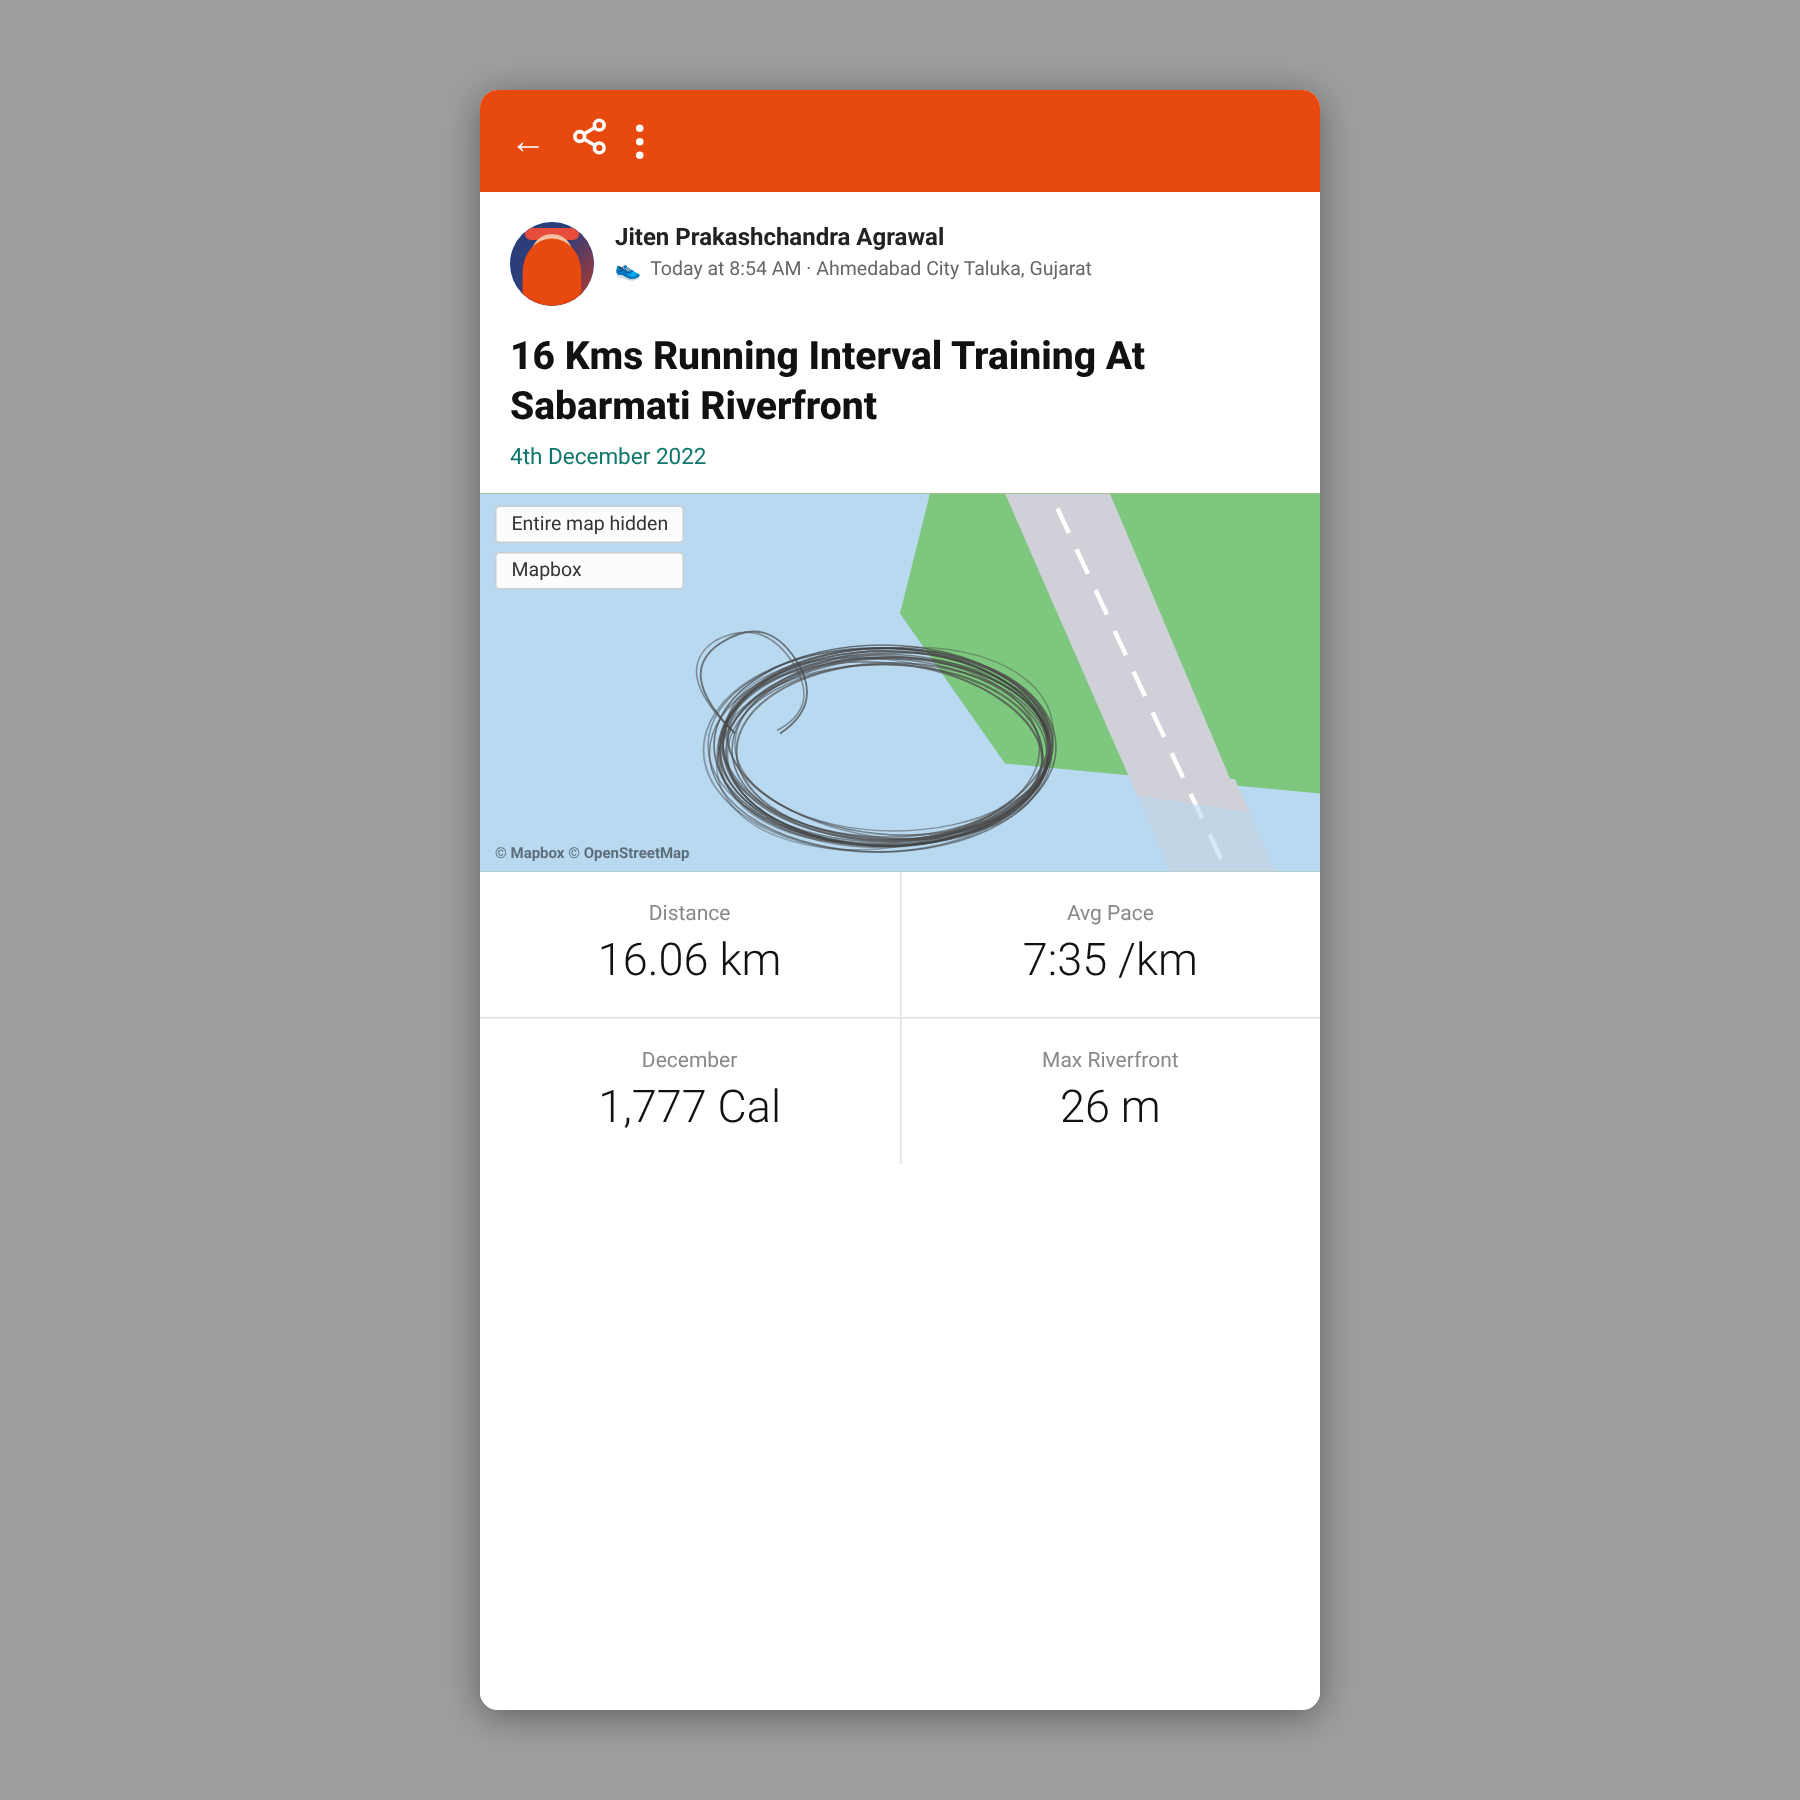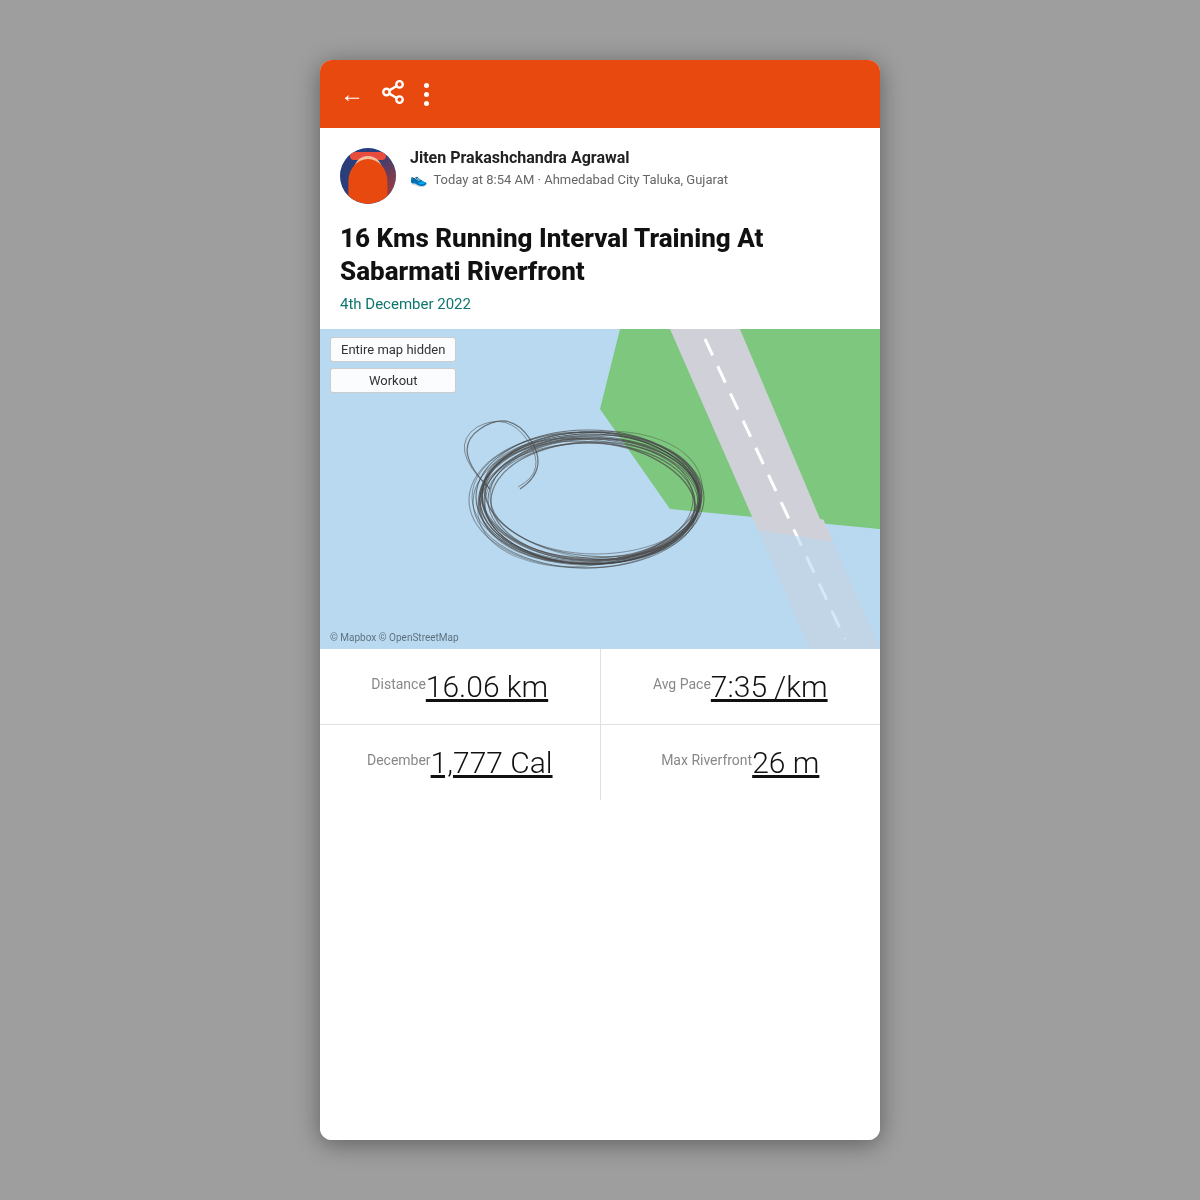--- a/index.html
+++ b/index.html
@@ -184,25 +184,24 @@
     }
 
     .activity-date {
       font-size: 15px;
       color: #0f766e;
     }
 
     
     .map-container {
       width: 100%;
-      height: 320px;
+      height: 252px;
       position: relative;
       overflow: hidden;
       background: #4d7c0f;
-      text-align: center;
     }
 
     .map-bg {
       position: absolute;
       inset: 0;
     }
 
     
     .map-overlay {
       position: absolute;
@@ -221,61 +220,61 @@
       color: #333;
       border-radius: 3px;
     }
 
     .map-attribution {
       position: absolute;
       bottom: 6px;
       left: 10px;
       font-size: 10px;
       color: rgba(0,0,0,0.5);
+      font-weight: bold;
     }
 
     
     .stats-section {
       background: white;
     }
 
     .stats-row {
       display: flex;
       border-bottom: 1px solid #e0e0e0;
     }
 
     .stats-row:last-child {
       border-bottom: none;
     }
 
     .stat-cell {
       flex: 1;
       padding: 20px 0;
       display: flex;
-      flex-direction: row;
+      flex-direction: column;
       align-items: center;
       justify-content: center;
     }
 
     .stat-cell:first-child {
       border-right: 1px solid #e0e0e0;
     }
 
     .stat-label {
       font-size: 14px;
       color: #888;
       margin-bottom: 6px;
       font-weight: 400;
     }
 
     .stat-value {
       font-size: 30px;
       font-weight: 300;
       color: #111;
-      text-decoration: underline;
     }
   </style>
 </head>
 <body>
 
 <div class="phone-container">
 
   <div class="header">
     <span class="header-back">←</span>
     <div class="header-icons">
@@ -363,21 +362,21 @@
           <ellipse cx="0" cy="0" rx="107" ry="59" fill="none" stroke="#444" stroke-width="1" opacity="0.45" transform="rotate(9)"></ellipse>
           <ellipse cx="0" cy="0" rx="113" ry="66" fill="none" stroke="#444" stroke-width="1" opacity="0.4" transform="rotate(-9)"></ellipse>
 
           <path d="M -100,-10 Q -140,-50 -110,-70 Q -80,-90 -60,-60 Q -40,-30 -70,-10" fill="none" stroke="#444" stroke-width="1.2" opacity="0.7"></path>
           <path d="M -102,-12 Q -143,-52 -113,-72 Q -82,-88 -62,-58 Q -42,-28 -72,-12" fill="none" stroke="#555" stroke-width="1" opacity="0.6"></path>
         </g>
       </svg>
 
       <div class="map-overlay">
         <div class="map-badge">Entire map hidden</div>
-        <div class="map-badge">Workout</div>
+        <div class="map-badge">Mapbox</div>
       </div>
 
       <div class="map-attribution">© Mapbox © OpenStreetMap</div>
     </div>
 
     <div class="stats-section">
 
       <div class="stats-row">
         <div class="stat-cell">
           <div class="stat-label">Distance</div>

